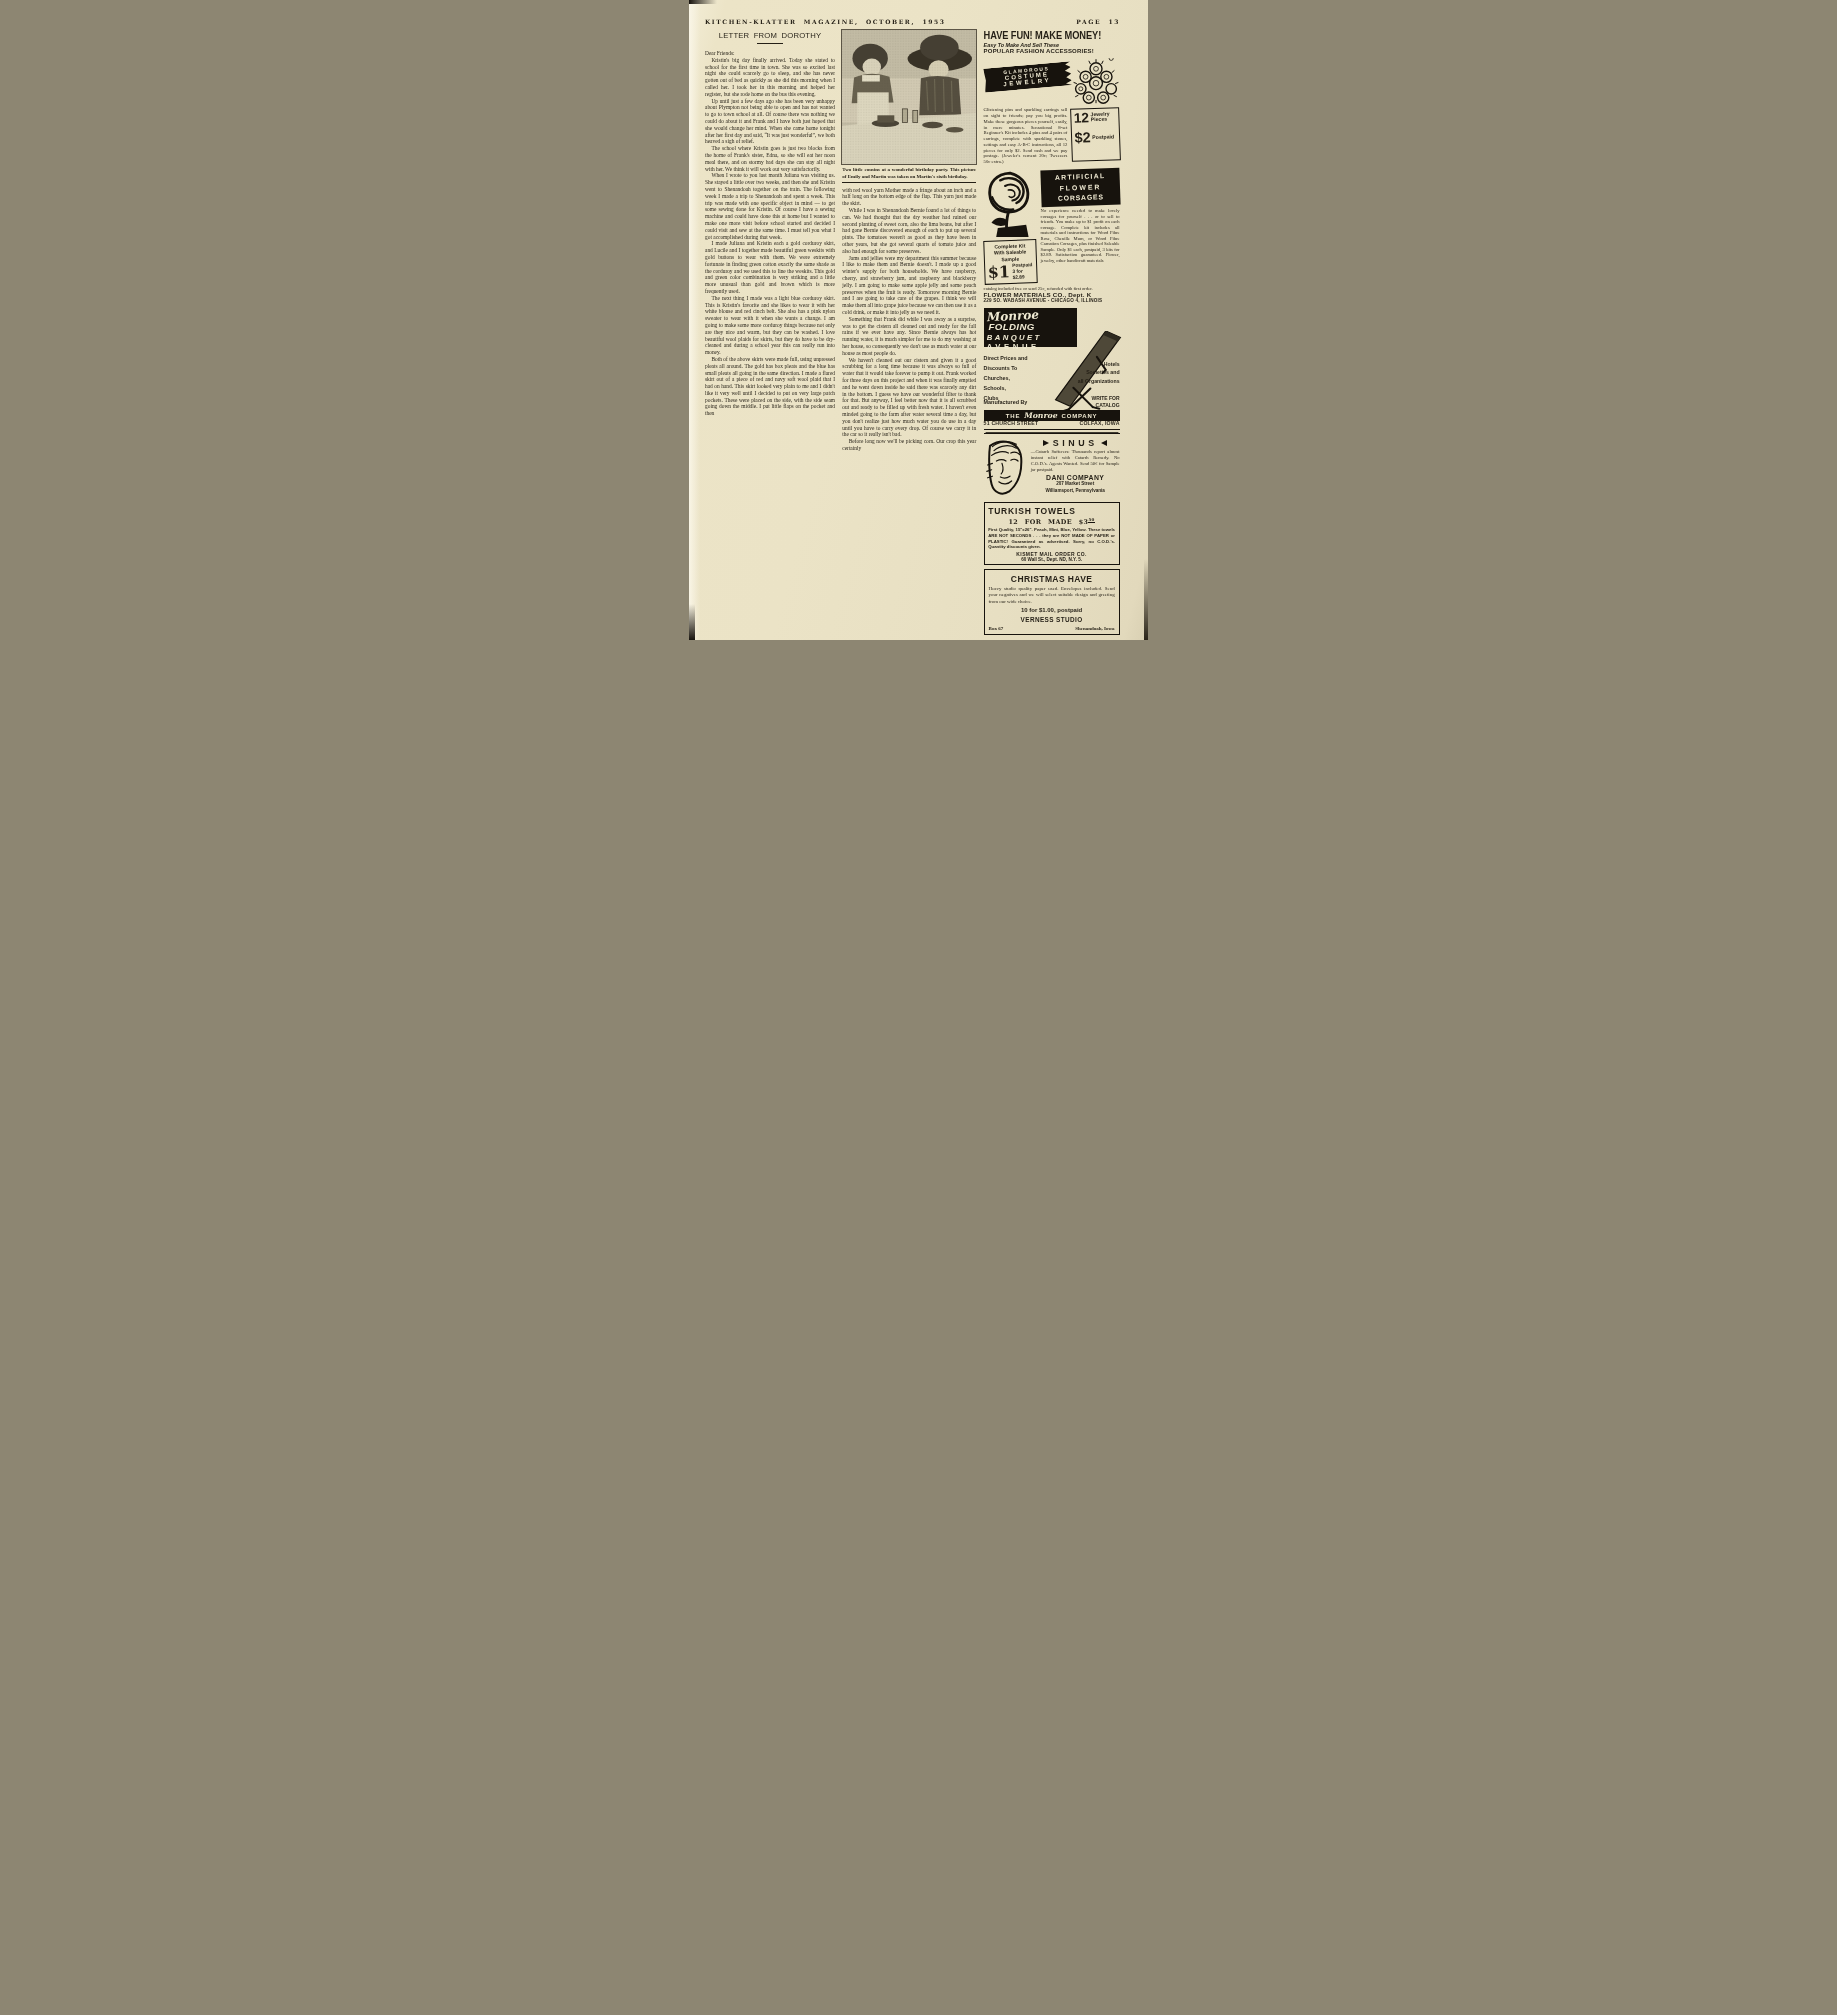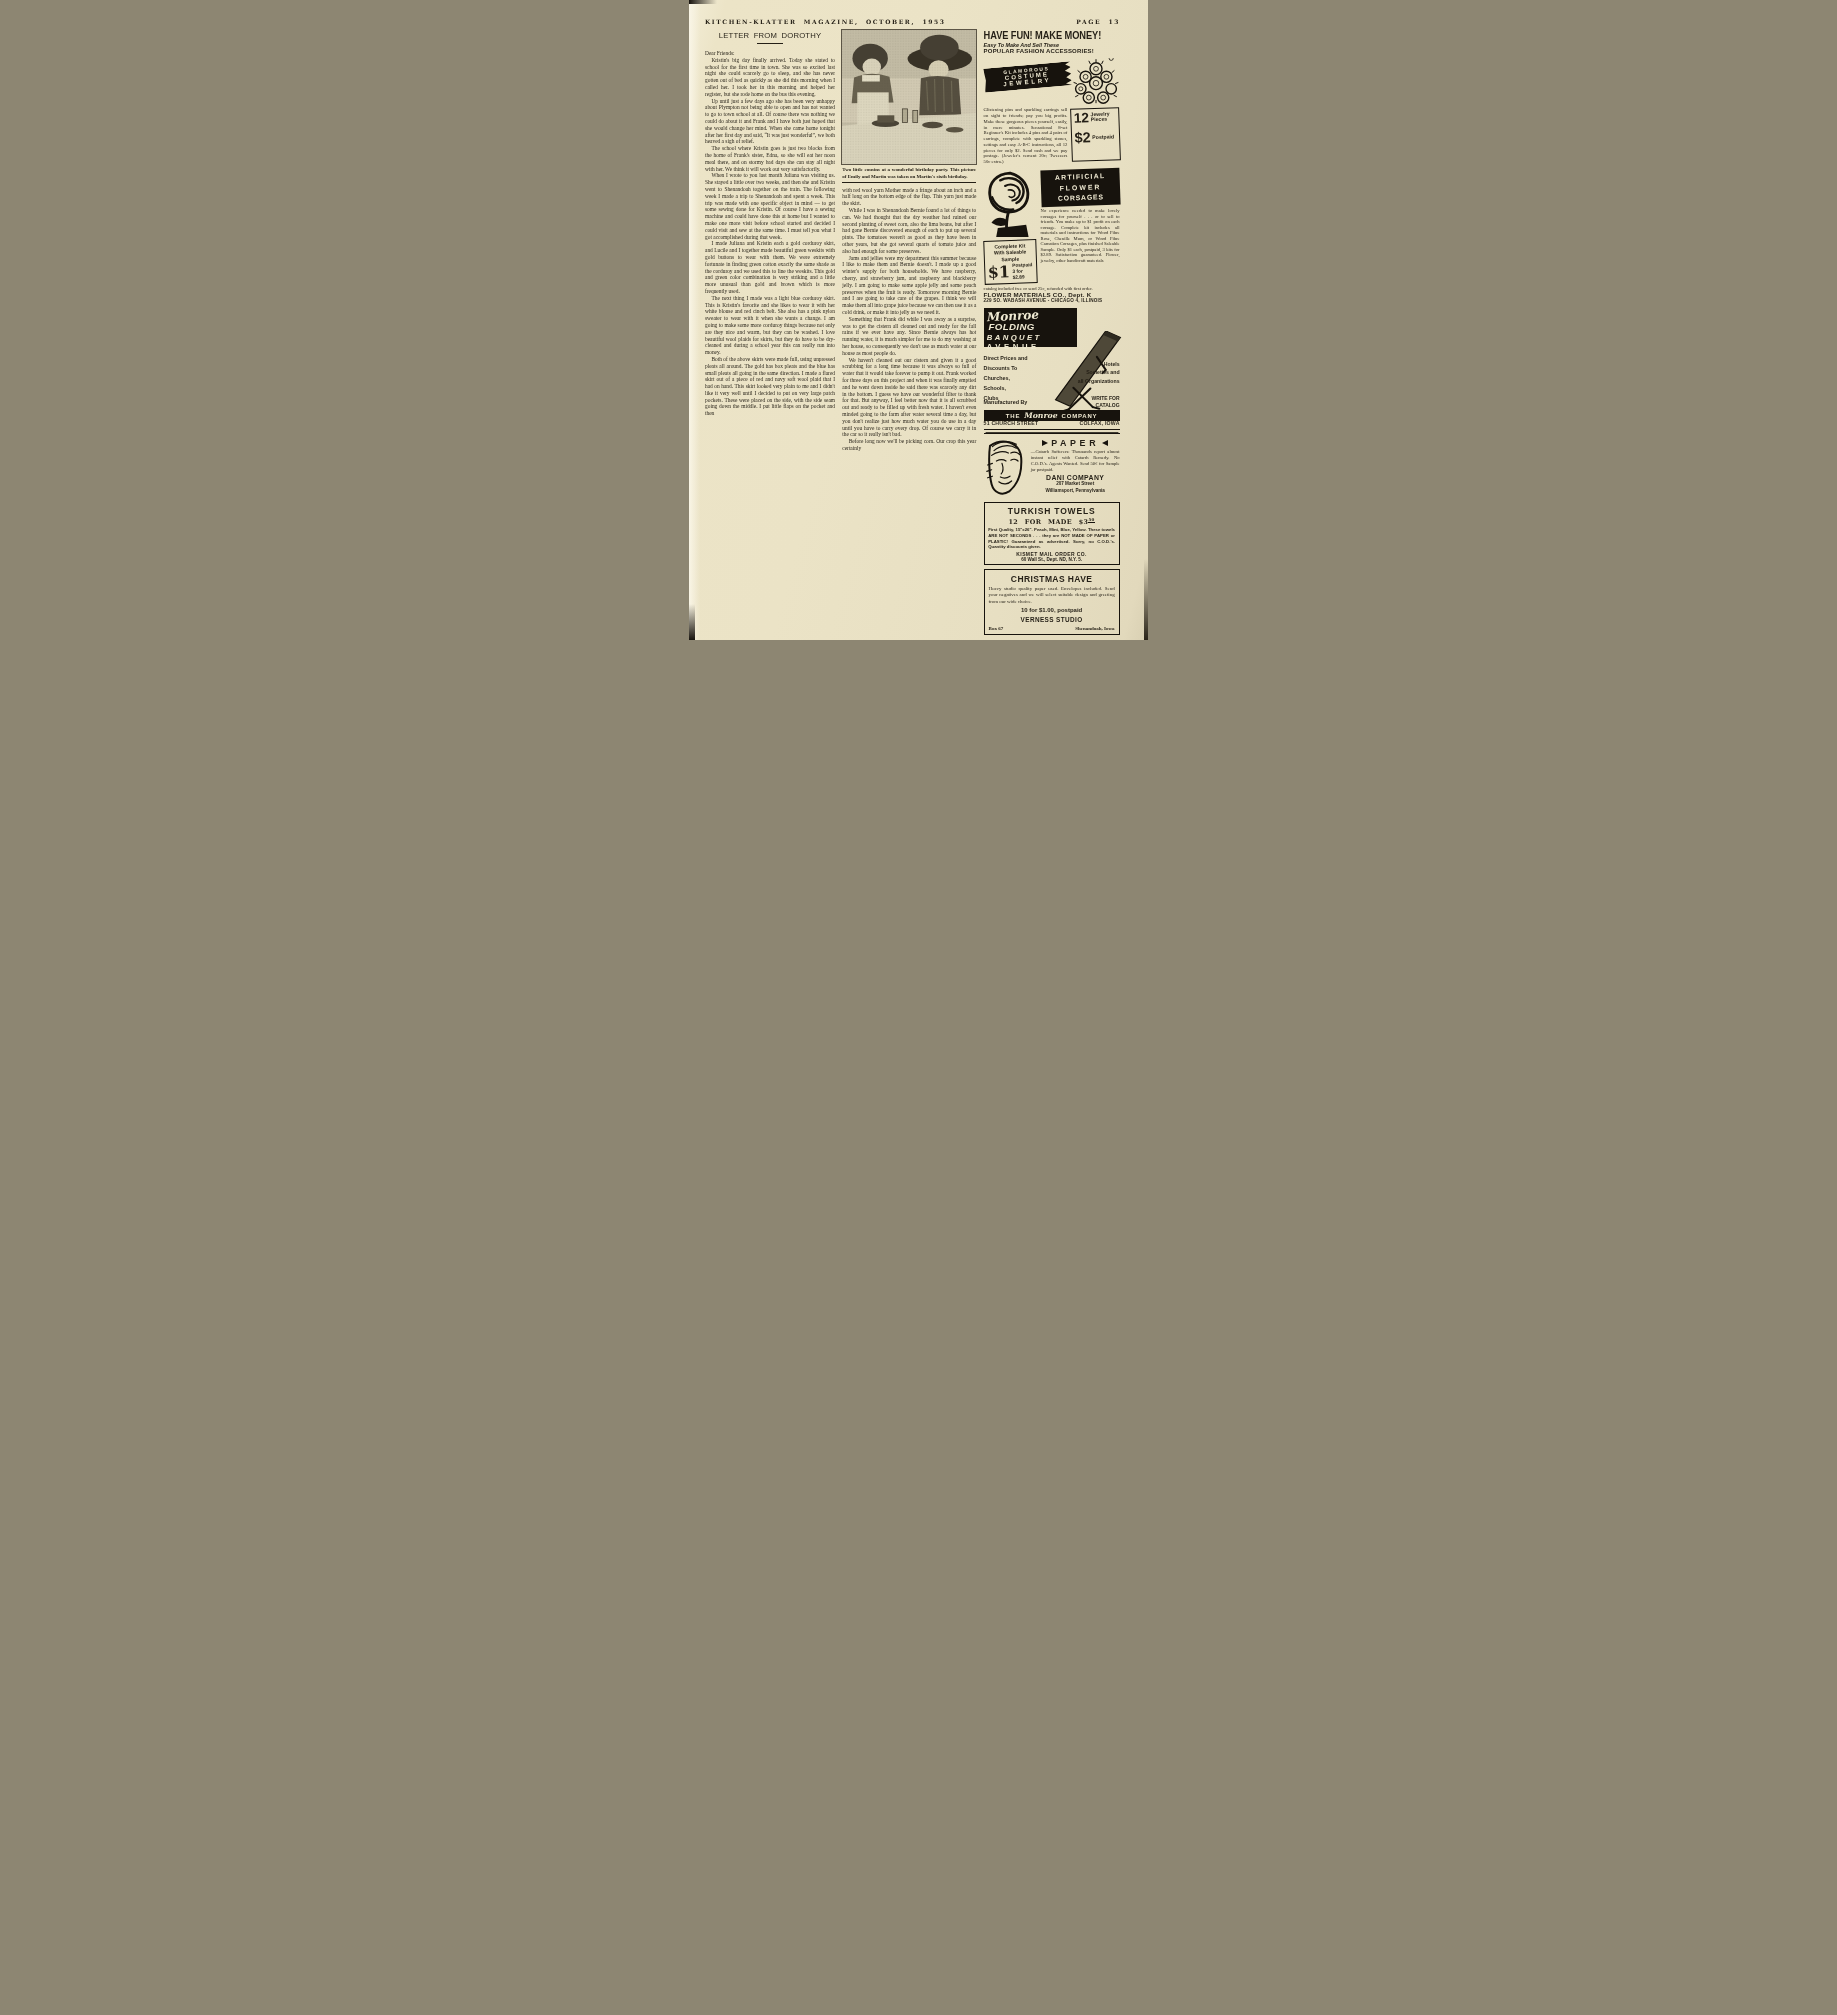--- a/index.html
+++ b/index.html
@@ -97,21 +97,21 @@
   .sn-word{font-family:"Liberation Sans",sans-serif;font-weight:bold;font-size:8.9px;letter-spacing:3.6px;}
   .arr{width:0;height:0;border-top:3.6px solid transparent;border-bottom:3.6px solid transparent;}
   .arr.r{border-left:6.4px solid #17130d;}
   .arr.l{border-right:6.4px solid #17130d;}
   .sn-body{font-size:4.6px;line-height:1.25;text-align:justify;margin-top:1.2px;}
   .sn-co{font-family:"Liberation Sans",sans-serif;font-weight:bold;font-size:6.9px;letter-spacing:0.4px;text-align:center;margin-top:2px;}
   .sn-a{font-family:"Liberation Sans",sans-serif;font-weight:bold;font-size:4.6px;text-align:center;line-height:1.35;}
 
   
   .towels{margin-top:4px;border:1.2px solid #17130d;padding:3.2px 3.6px 2.8px;box-sizing:border-box;}
-  .tw-title{font-family:"Liberation Sans",sans-serif;font-weight:bold;font-size:8.5px;letter-spacing:0.8px;text-align:center;}
+  .tw-title{font-family:"Liberation Sans",sans-serif;font-weight:bold;font-size:8.5px;letter-spacing:0.8px;text-align:left;}
   .tw-price{font-family:"DejaVu Serif",serif;font-weight:bold;font-size:6.4px;text-align:center;letter-spacing:0.4px;word-spacing:4px;margin-top:1.2px;}
   .tw-sup{font-size:4px;vertical-align:super;border-bottom:0.6px solid #17130d;}
   .tw-body{font-family:"Liberation Sans",sans-serif;font-weight:bold;font-size:4.3px;line-height:1.3;text-align:justify;margin-top:1.2px;}
   .tw-co{font-family:"Liberation Sans",sans-serif;font-weight:bold;font-size:5px;text-align:center;letter-spacing:0.4px;margin-top:0.8px;}
   .tw-a{font-family:"Liberation Sans",sans-serif;font-weight:bold;font-size:4.6px;text-align:center;}
 
   
   .cards{margin-top:3.6px;border:1.2px solid #17130d;padding:4px 4px 3.2px;box-sizing:border-box;}
   .cd-title{font-family:"Liberation Sans",sans-serif;font-weight:bold;font-size:8.5px;letter-spacing:0.4px;text-align:center;}
   .cd-body{font-size:4.9px;line-height:1.25;text-align:justify;margin-top:2.4px;}
@@ -352,21 +352,21 @@
                   <path d="M40 100 C48 104 58 102 64 98"></path>
                 <path d="M36 112 C46 120 60 118 68 110"></path>
                 <path d="M8 70 L20 66"></path>
                   <path d="M6 86 L18 82"></path>
                   <path d="M8 102 L20 98"></path>
               </g>
             </g>
           </svg>
           <div class="sn-title">
             <span class="arr r"></span>
-            <span class="sn-word">PAPER</span>
+            <span class="sn-word">SINUS</span>
             <span class="arr l"></span>
           </div>
           <div class="sn-body">—Catarrh Sufferers: Thousands report almost instant relief with Catarrh Remedy.  No C.O.D.'s. Agents Wanted.  Send 50¢ for Sample jar postpaid.</div>
           <div class="sn-co">DANI COMPANY</div>
           <div class="sn-a">207 Market Street</div>
           <div class="sn-a">Williamsport, Pennsylvania</div>
         </div>
 
         <div class="ad towels">
           <div class="tw-title">TURKISH TOWELS</div>

